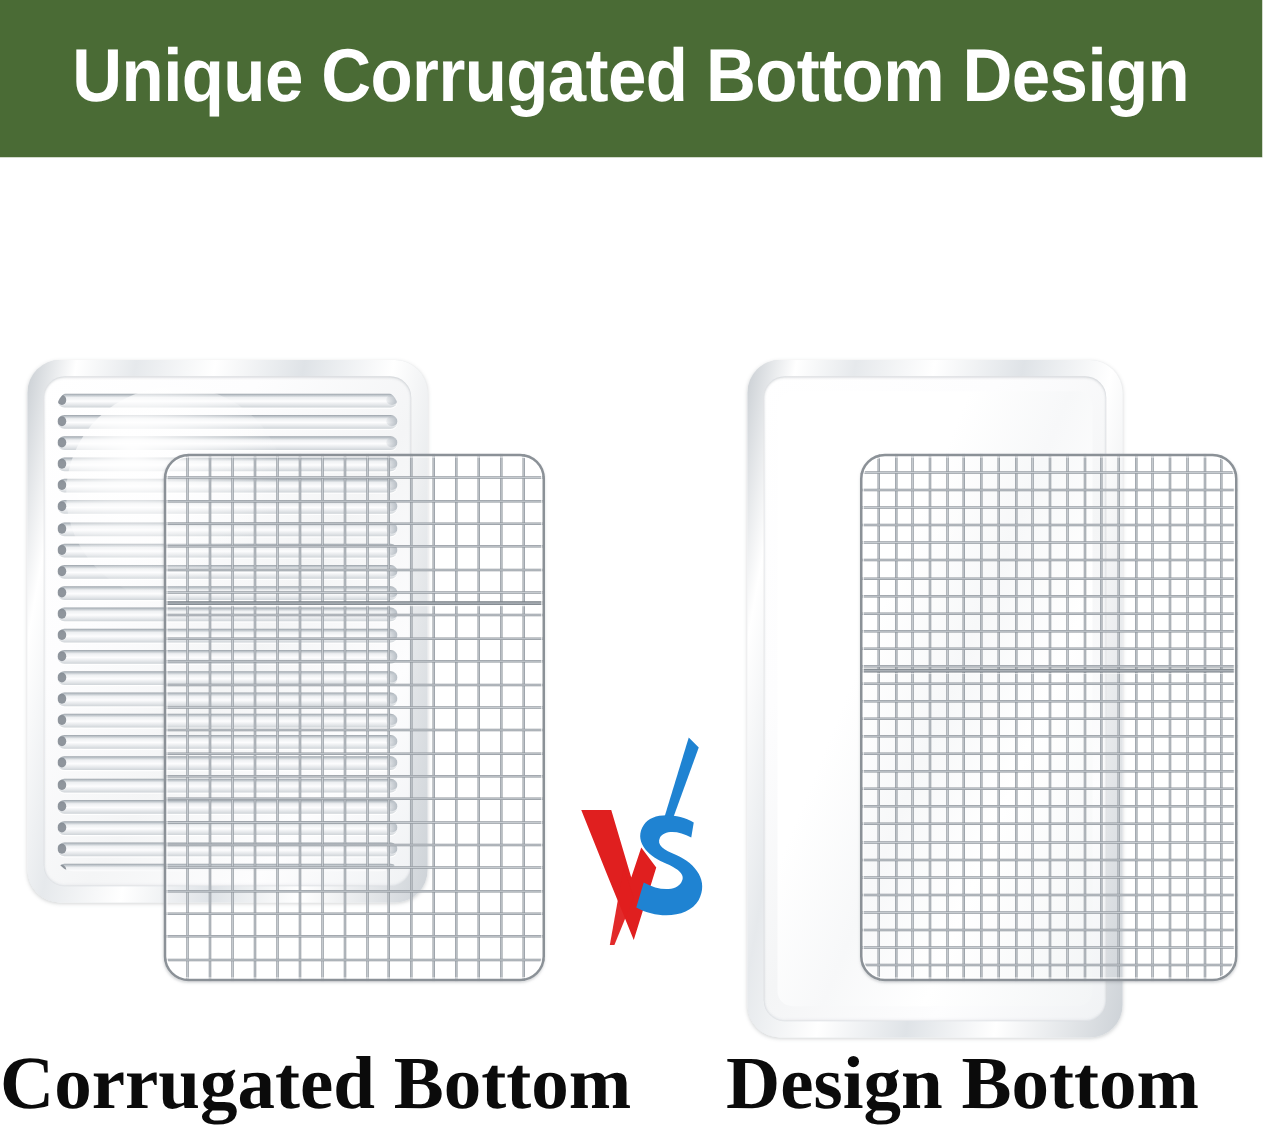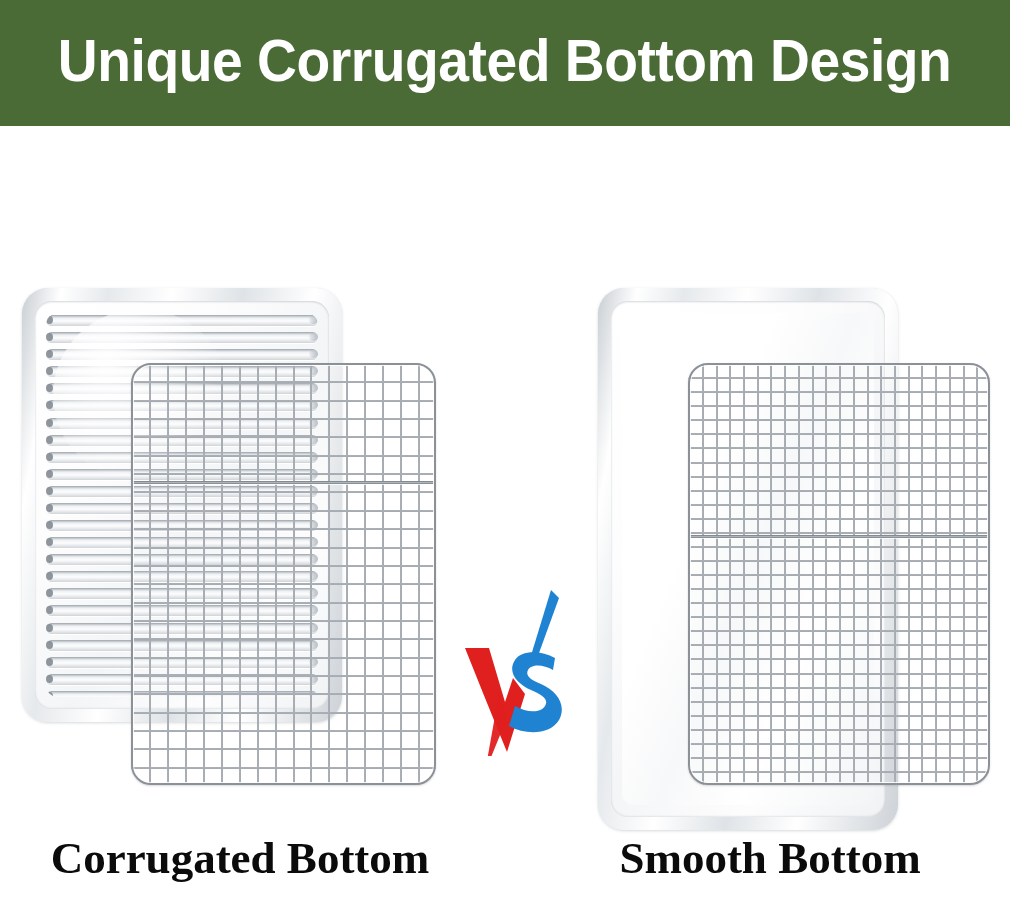--- a/index.html
+++ b/index.html
@@ -210,21 +210,21 @@
     width: 120px;
     height: 180px;
   }
   .vs svg { display: block; }
 
   
   .caption {
     position: absolute;
     top: 836px;
     font-family: "Liberation Serif", serif;
-    font-size: 45px;
+    font-size: 60px;
     font-weight: bold;
     color: #0b0b0b;
     white-space: nowrap;
     line-height: 1;
   }
   .caption-left  { left: 0; width: 480px; text-align: center; }
   .caption-right { left: 530px; width: 480px; text-align: center; }
 </style>
 </head>
 <body>
@@ -395,13 +395,13 @@
         </div>
       <div class="bar" style="top:172px;"></div>
       <div class="frame"></div>
     </div>
 
   </div>
 
 </div>
 
 <div class="caption caption-left">Corrugated Bottom</div>
-<div class="caption caption-right">Smooth Bottom</div>
+<div class="caption caption-right">Design Bottom</div>
 
 </body></html>

